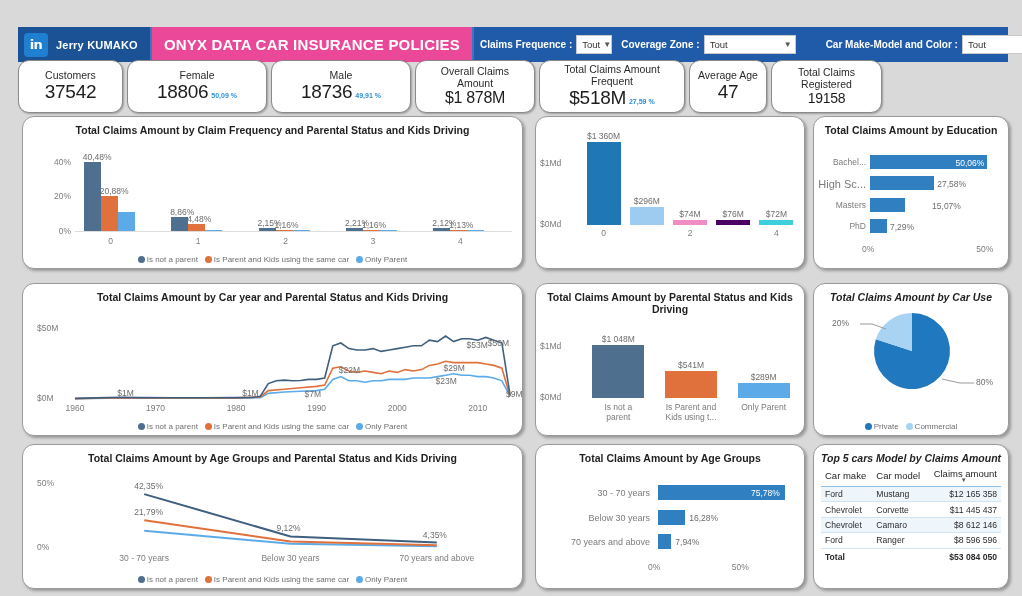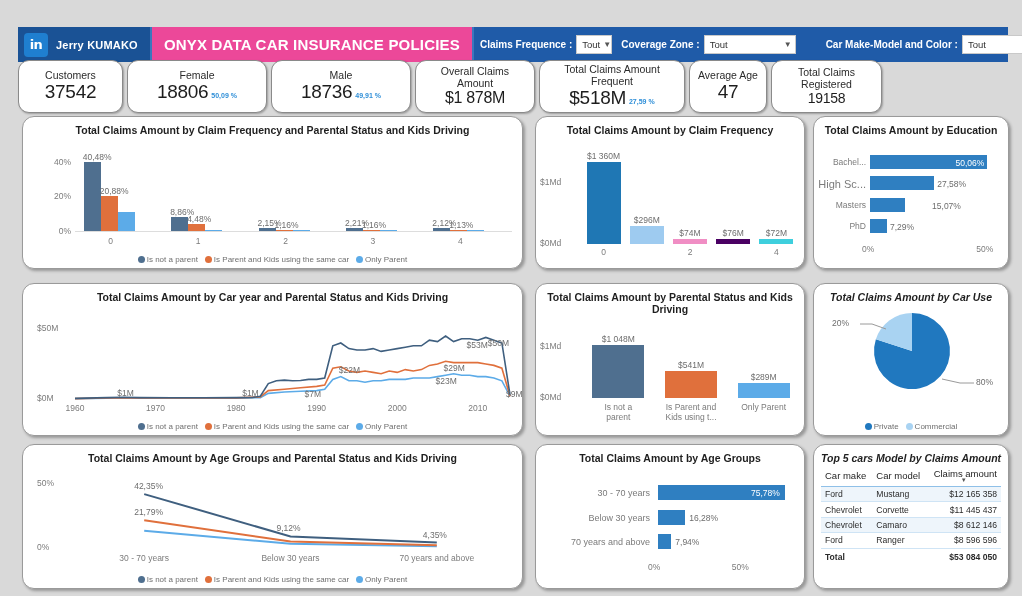--- a/index.html
+++ b/index.html
@@ -296,21 +296,20 @@
           <span>Is Parent and Kids using the same car</span>
         </span>
         <span class="lg-item">
           <span class="dot" style="background: rgb(92, 171, 232);"></span>
           <span>Only Parent</span>
         </span>
       </div>
   </div>
 
   <div class="panel" id="p2">
-    <div class="panel-title">Total Claims Amount by Claim Frequency</div>
     <div class="plot" id="plot2" style="height:128px">
         <div class="axis-lbl" style="left: 4px; top: 102px;">$0Md</div>
         <div class="axis-lbl" style="left: 4px; top: 41.3103px;">$1Md</div>
         <div class="bar" style="position: absolute; left: 50.6px; bottom: 20px; width: 34px; height: 82.5379px; background: rgb(31, 119, 180);"></div>
         <div class="dlabel" style="left: 46.6px; top: 14.4621px; width: 42px; text-align: center;">$1 360M</div>
         <div class="axis-lbl" style="left: 50.6px; top: 111px; width: 34px; text-align: center;">0</div>
         <div class="bar" style="position: absolute; left: 93.8px; bottom: 20px; width: 34px; height: 17.9641px; background: rgb(158, 203, 240);"></div>
         <div class="dlabel" style="left: 89.8px; top: 79.0359px; width: 42px; text-align: center;">$296M</div>
         <div class="bar" style="position: absolute; left: 137px; bottom: 20px; width: 34px; height: 5px; background: rgb(240, 142, 196);"></div>
         <div class="dlabel" style="left: 133px; top: 92px; width: 42px; text-align: center;">$74M</div>

